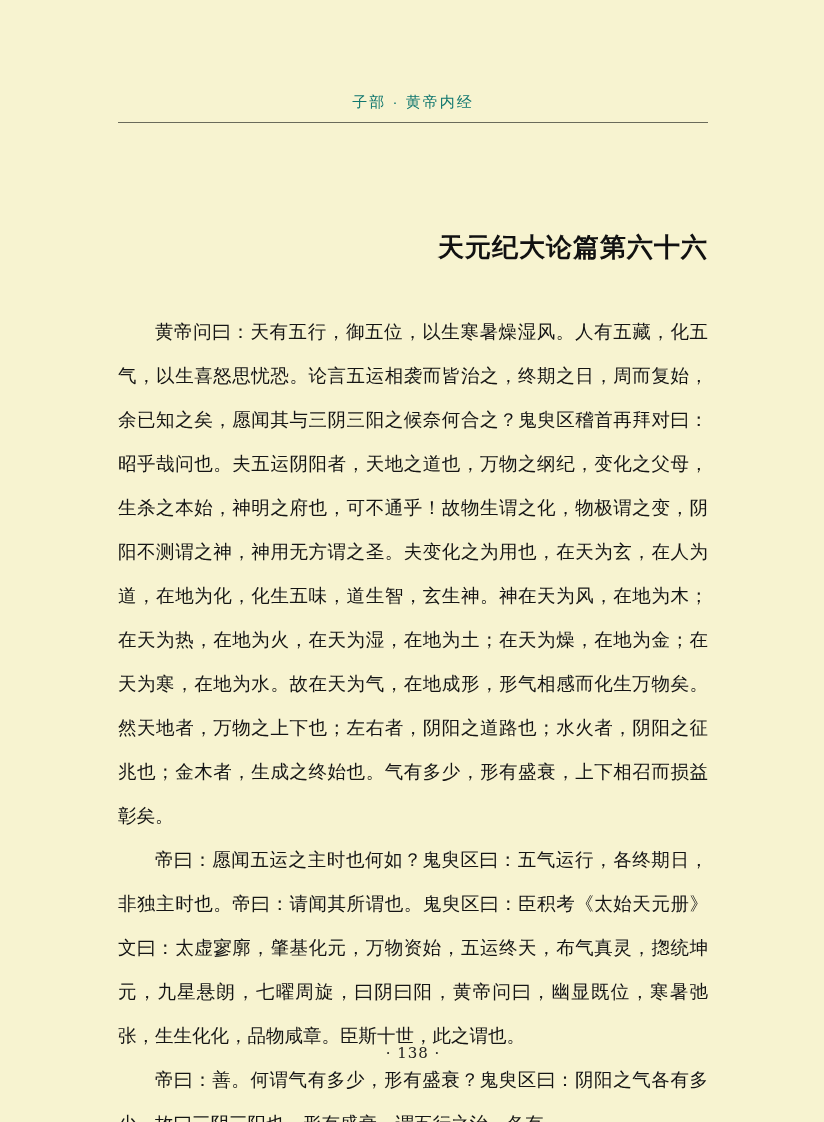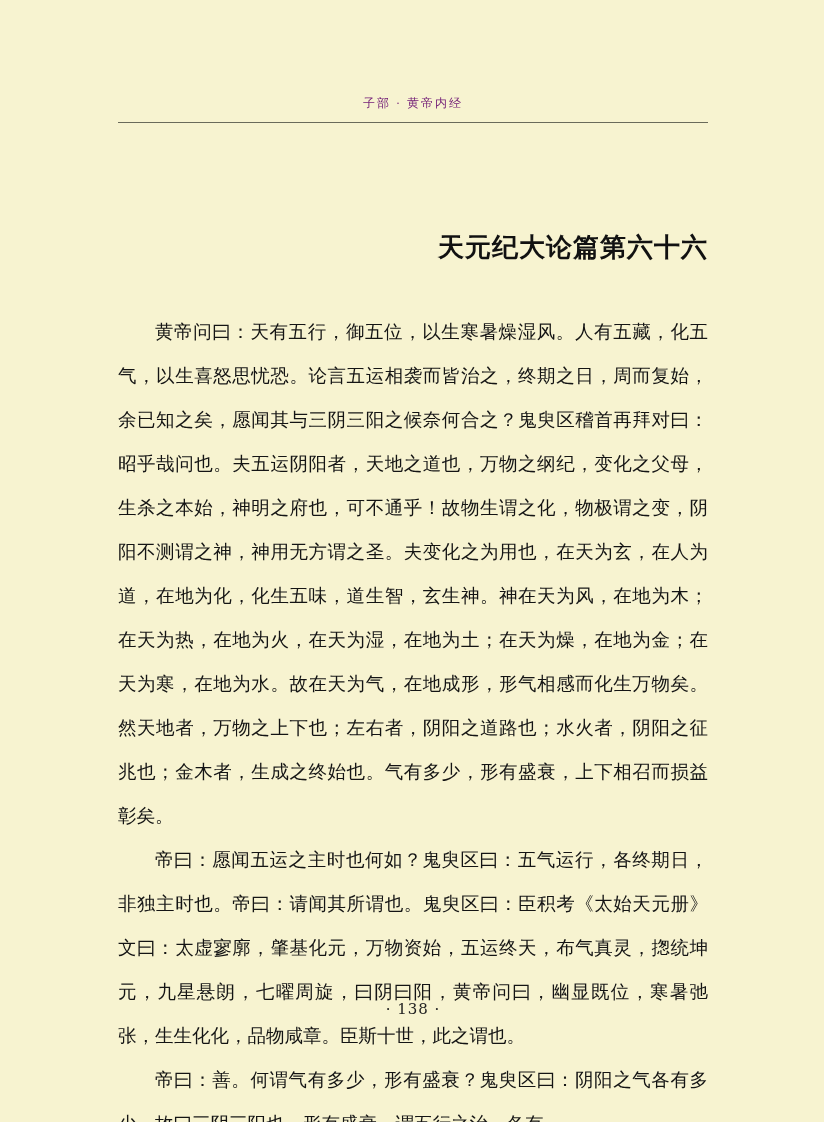--- a/index.html
+++ b/index.html
@@ -29,24 +29,24 @@
     height: 1122px;
   }
   .header {
     position: absolute;
     top: 92px;
     left: 0;
     width: 590px;
     text-align: center;
   }
   .header-text {
-    font-size: 12px;
+    font-size: 15px;
     letter-spacing: 2px;
-    color: #701a75;
-    font-family: Liberation Serif, serif;
+    color: #0f766e;
+    font-family: Liberation Sans, sans-serif;
   }
   .header-rule {
     position: absolute;
     top: 122px;
     left: 0;
     width: 590px;
     height: 1px;
     background: #6a6a5a;
   }
   .title {
@@ -70,21 +70,21 @@
     text-align: justify;
     text-justify: inter-ideograph;
     color: #141414;
   }
   .body-text p {
     margin: 0;
     text-indent: 2em;
   }
   .footer {
     position: absolute;
-    top: 1000px;
+    top: 1044px;
     left: 0;
     width: 590px;
     text-align: center;
     font-size: 15px;
     letter-spacing: 1px;
     color: #222;
   }
 </style>
 </head>
 <body>

